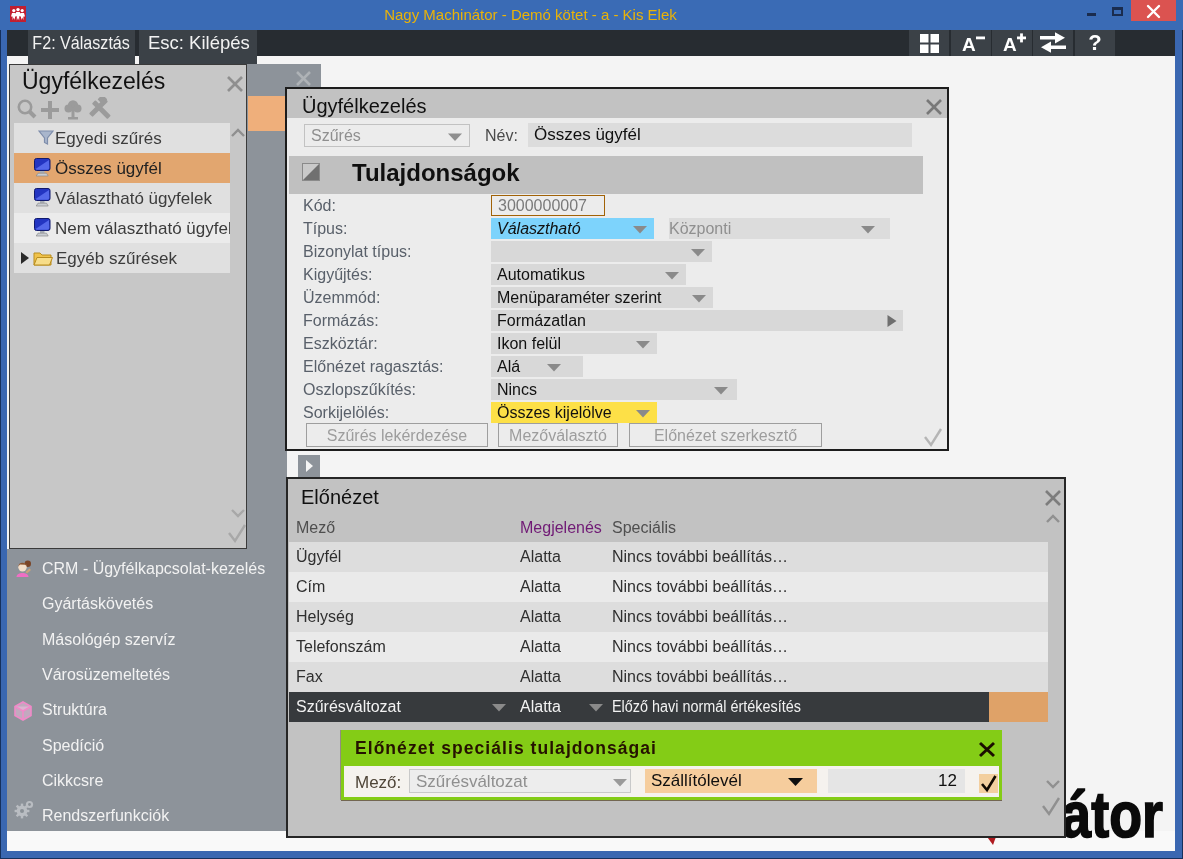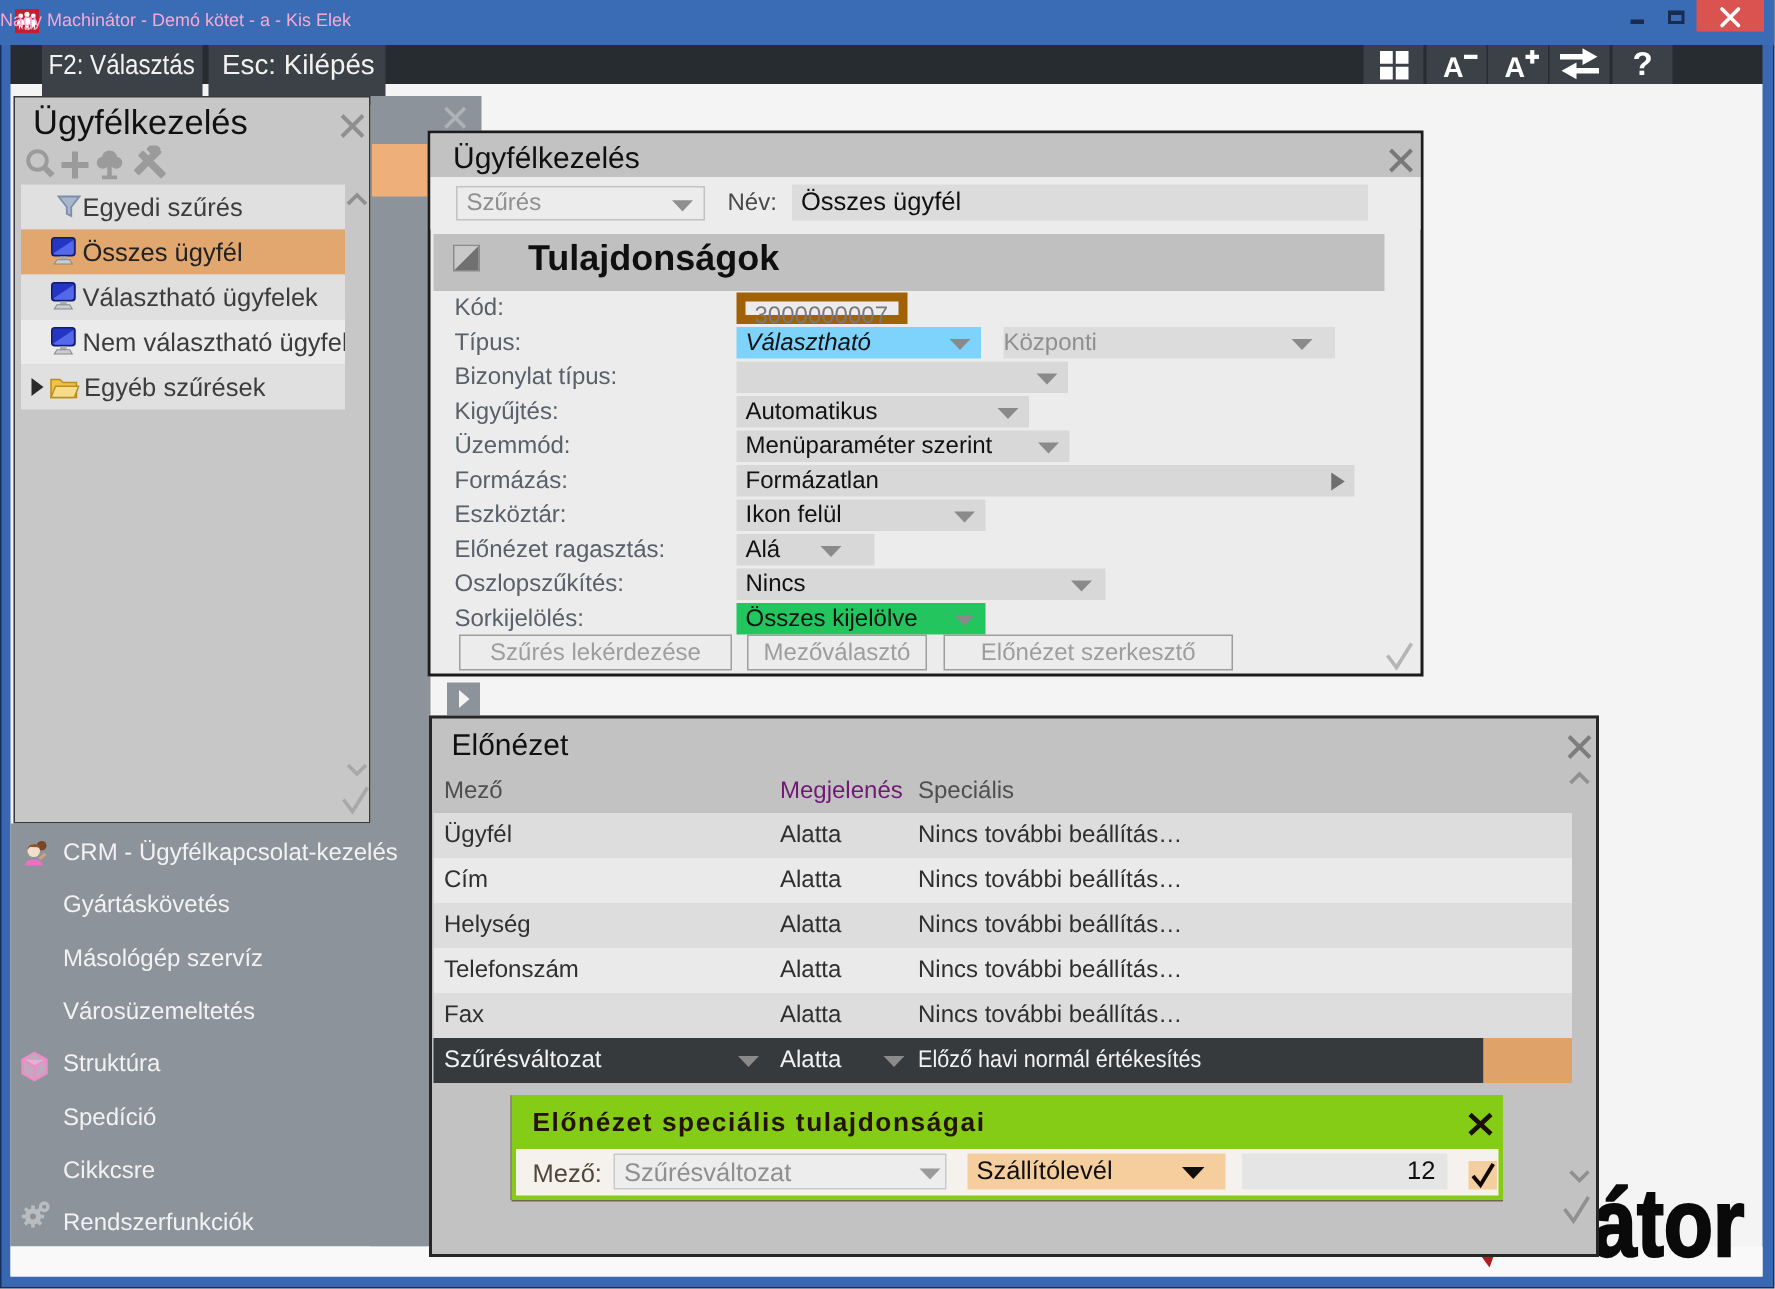--- a/index.html
+++ b/index.html
@@ -28,21 +28,21 @@
 <svg width="16" height="16" viewBox="0 0 16 16">
       <g fill="#fff">
         <circle cx="3.8" cy="4.6" r="1.6"></circle>
         <path d="M2 7 L5.6 7 L6.6 10.5 L5 10.5 L5 14 L3.8 11.5 L2.6 14 L2.6 10.5 L1 10.5 Z"></path>
         <circle cx="8" cy="3.6" r="1.7"></circle>
         <path d="M6.2 6 L9.8 6 L10.8 10 L9.2 10 L9.2 14.5 L8 12 L6.8 14.5 L6.8 10 L5.2 10 Z"></path>
         <circle cx="12.2" cy="4.6" r="1.6"></circle>
         <path d="M10.4 7 L14 7 L15 10.5 L13.4 10.5 L13.4 14 L12.2 11.5 L11 14 L11 10.5 L9.4 10.5 Z"></path>
       </g>
     </svg></div>
-<div class="abs" style="left:0;top:6px;width:1061px;height:20px;color:#f9a8d4;font-size:12px;">Nagy Machinátor - Demó kötet - a - Kis Elek</div>
+<div class="abs" style="left:0;top:6px;width:1061px;height:20px;text-align:center;color:#eab308;font-size:15px;">Nagy Machinátor - Demó kötet - a - Kis Elek</div>
 <div class="abs" style="left:1087px;top:13px;width:9px;height:3px;background:#1a2c4e;"></div>
 <div class="abs" style="left:1112px;top:7px;width:11px;height:9px;border:2px solid #1a2c4e;border-top-width:3px;"></div>
 <div class="abs" style="left:1131px;top:0;width:45px;height:21px;background:#db5350;">
 <svg width="45" height="21">
       <g stroke="#fff" stroke-width="2.4" stroke-linecap="round">
         <line x1="1147" y1="6" x2="1158" y2="17" transform="translate(-1130 0)"></line>
         <line x1="1158" y1="6" x2="1147" y2="17" transform="translate(-1130 0)"></line>
       </g>
     </svg></div>
 
@@ -249,21 +249,21 @@
     <div style="position:absolute;top:154px;width:200px;">Bizonylat típus:</div>
     <div style="position:absolute;top:177px;width:200px;">Kigyűjtés:</div>
     <div style="position:absolute;top:200px;width:200px;">Üzemmód:</div>
     <div style="position:absolute;top:223px;width:200px;">Formázás:</div>
     <div style="position:absolute;top:246px;width:200px;">Eszköztár:</div>
     <div style="position:absolute;top:269px;width:200px;">Előnézet ragasztás:</div>
     <div style="position:absolute;top:292px;width:200px;">Oszlopszűkítés:</div>
     <div style="position:absolute;top:315px;width:200px;">Sorkijelölés:</div>
   </div>
 
-  <div style="position:absolute;left:204px;top:106px;width:114px;height:21px;border:6px solid #a16207;color:#7a7a7a;line-height:20px;padding-left:6px;">3000000007</div>
+  <div style="position:absolute;left:204px;top:106px;width:114px;height:21px;border:1px solid #a16207;color:#7a7a7a;line-height:20px;padding-left:6px;">3000000007</div>
   <div class="dd" style="position:absolute;left:204px;top:129px;width:163px;height:21px;background:#7dd3fc;color:#111;line-height:21px;padding-left:6px;font-style:italic;">Választható<svg style="position:absolute;left:141px;top:7px;" width="16" height="9">
         <path d="M1 1 L15 1 L8 8.4 Z" fill="#8a8a8a"></path>
       </svg></div>
   <div class="dd" style="position:absolute;left:382px;top:129px;width:221px;height:21px;background:#dcdcdc;color:#8f8f8f;line-height:21px;padding-left:0;">Központi<svg style="position:absolute;left:191px;top:7px;" width="16" height="9">
         <path d="M1 1 L15 1 L8 8.4 Z" fill="#8a8a8a"></path>
       </svg></div>
   <div class="dd" style="position:absolute;left:204px;top:152px;width:221px;height:21px;background:#d8d8d8;">
     <svg style="position:absolute;left:199px;top:7px;" width="16" height="9">
         <path d="M1 1 L15 1 L8 8.4 Z" fill="#8a8a8a"></path>
       </svg>
@@ -279,21 +279,21 @@
       </svg></div>
   <div class="dd" style="position:absolute;left:204px;top:244px;width:166px;height:21px;background:#d8d8d8;color:#111;line-height:21px;padding-left:6px;">Ikon felül<svg style="position:absolute;left:144px;top:7px;" width="16" height="9">
         <path d="M1 1 L15 1 L8 8.4 Z" fill="#8a8a8a"></path>
       </svg></div>
   <div class="dd" style="position:absolute;left:204px;top:267px;width:92px;height:21px;background:#d8d8d8;color:#111;line-height:21px;padding-left:6px;">Alá<svg style="position:absolute;left:55px;top:7px;" width="16" height="9">
         <path d="M1 1 L15 1 L8 8.4 Z" fill="#8a8a8a"></path>
       </svg></div>
   <div class="dd" style="position:absolute;left:204px;top:290px;width:246px;height:21px;background:#d8d8d8;color:#111;line-height:21px;padding-left:6px;">Nincs<svg style="position:absolute;left:222px;top:7px;" width="16" height="9">
         <path d="M1 1 L15 1 L8 8.4 Z" fill="#8a8a8a"></path>
       </svg></div>
-  <div class="dd" style="position:absolute;left:204px;top:313px;width:166px;height:21px;background:#22c55e;color:#111;line-height:21px;padding-left:6px;">Összes kijelölve<svg style="position:absolute;left:144px;top:7px;" width="16" height="9">
+  <div class="dd" style="position:absolute;left:204px;top:313px;width:166px;height:21px;background:#fde047;color:#111;line-height:21px;padding-left:6px;">Összes kijelölve<svg style="position:absolute;left:144px;top:7px;" width="16" height="9">
         <path d="M1 1 L15 1 L8 8.4 Z" fill="#8a8a8a"></path>
       </svg></div>
 
   <div style="position:absolute;left:19px;top:334px;width:182px;height:24px;border:1px solid #9e9e9e;color:#9d9d9d;text-align:center;line-height:23px;">Szűrés lekérdezése</div>
   <div style="position:absolute;left:211px;top:334px;width:120px;height:24px;border:1px solid #9e9e9e;color:#9d9d9d;text-align:center;line-height:23px;">Mezőválasztó</div>
   <div style="position:absolute;left:342px;top:334px;width:193px;height:24px;border:1px solid #9e9e9e;color:#9d9d9d;text-align:center;line-height:23px;">Előnézet szerkesztő</div>
   <svg style="position:absolute;left:636px;top:337px;" width="20" height="22">
       <path d="M2 11 L8 19 L18 3" stroke="#b5b5b5" stroke-width="2.4" fill="none"></path>
     </svg>
 </div>

